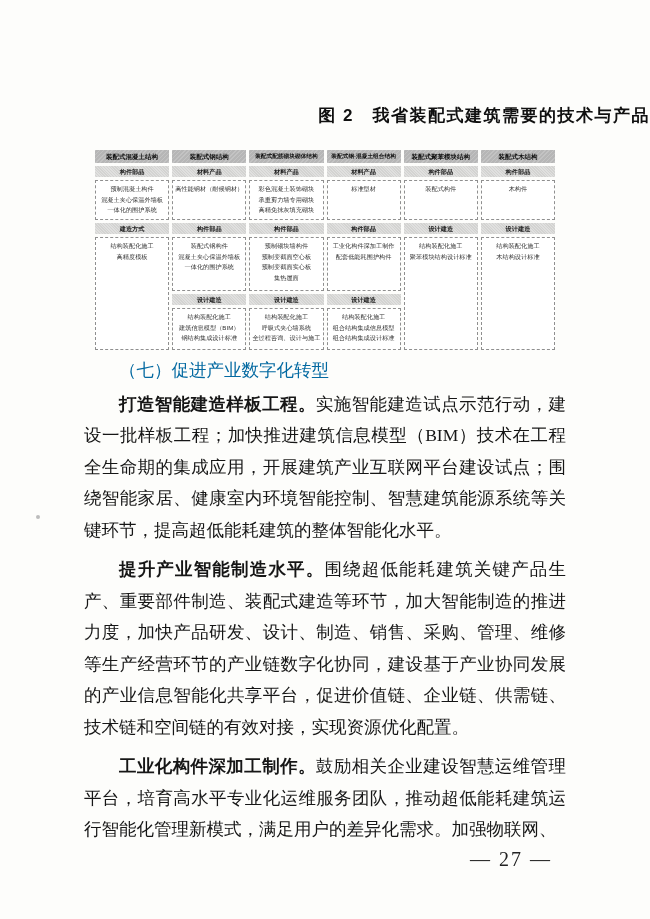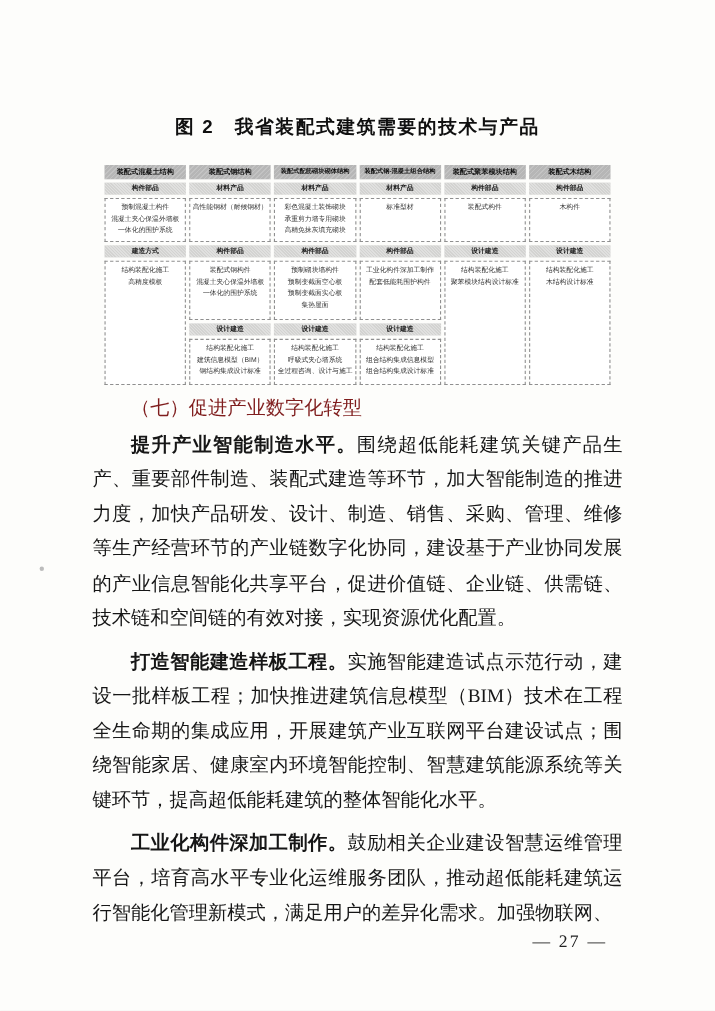--- a/index.html
+++ b/index.html
@@ -8,21 +8,21 @@
     width:650px; height:919px;
     margin:0 auto;
     background:#fdfdfb;
     overflow:hidden;
     box-shadow:0 0 4px rgba(0,0,0,.25);
   }
 
   
   .fig-title {
     position:absolute; top:104px; left:0; width:100%;
-    text-align:center;
+    text-align:right;
     font-family:"Liberation Sans","DejaVu Sans",sans-serif;
     font-weight:bold; font-size:17px; letter-spacing:1.5px;
     color:#101010;
   }
 
   
   .figure {
     position:absolute; top:150px; left:95px;
     width:460px; height:200px;
     display:flex; gap:3px;
@@ -66,30 +66,30 @@
 
   
   .body-text {
     position:absolute; top:355px; left:84px; width:482px;
     font-family:"Liberation Serif","DejaVu Serif",serif;
     font-size:17.5px; line-height:31.5px;
     color:#161616; text-align:justify;
   }
   .section-heading {
     text-indent:2em; margin:0 0 2px 0;
-    font-size:17.5px; color:#7f1d1d;
+    font-size:17.5px; color:#0369a1;
   }
   .para { margin:0 0 8px 0; text-indent:2em; }
   .para .lead { font-weight:bold; }
 
   
   .page-number {
     position:absolute; top:848px; right:98px;
     font-family:"Liberation Serif","DejaVu Serif",serif;
-    font-size:16px; letter-spacing:2px; color:#222;
+    font-size:20px; letter-spacing:2px; color:#222;
   }
 
   
   .speck {
     position:absolute; left:36px; top:515px;
     width:4px; height:4px; border-radius:50%;
     background:#bcbcbc;
   }
 </style>
 </head>
@@ -195,22 +195,22 @@
         <div class="fig-box box-1">
           <div class="fig-line">结构装配化施工</div>
           <div class="fig-line">木结构设计标准</div>
         </div>
       </div>
     </div>
 
   <div class="body-text">
     <p class="section-heading">（七）促进产业数字化转型</p>
     <div id="paragraphs">
+        <p class="para"><b class="lead">打造智能建造样板工程。</b><span>实施智能建造试点示范行动，建设一批样板工程；加快推进建筑信息模型（BIM）技术在工程全生命期的集成应用，开展建筑产业互联网平台建设试点；围绕智能家居、健康室内环境智能控制、智慧建筑能源系统等关键环节，提高超低能耗建筑的整体智能化水平。</span></p>
         <p class="para"><b class="lead">提升产业智能制造水平。</b><span>围绕超低能耗建筑关键产品生产、重要部件制造、装配式建造等环节，加大智能制造的推进力度，加快产品研发、设计、制造、销售、采购、管理、维修等生产经营环节的产业链数字化协同，建设基于产业协同发展的产业信息智能化共享平台，促进价值链、企业链、供需链、技术链和空间链的有效对接，实现资源优化配置。</span></p>
-        <p class="para"><b class="lead">打造智能建造样板工程。</b><span>实施智能建造试点示范行动，建设一批样板工程；加快推进建筑信息模型（BIM）技术在工程全生命期的集成应用，开展建筑产业互联网平台建设试点；围绕智能家居、健康室内环境智能控制、智慧建筑能源系统等关键环节，提高超低能耗建筑的整体智能化水平。</span></p>
         <p class="para"><b class="lead">工业化构件深加工制作。</b><span>鼓励相关企业建设智慧运维管理平台，培育高水平专业化运维服务团队，推动超低能耗建筑运行智能化管理新模式，满足用户的差异化需求。加强物联网、</span></p>
       </div>
   </div>
 
   <div class="page-number">— 27 —</div>
 
   <div class="speck"></div>
 
 </div>
 

